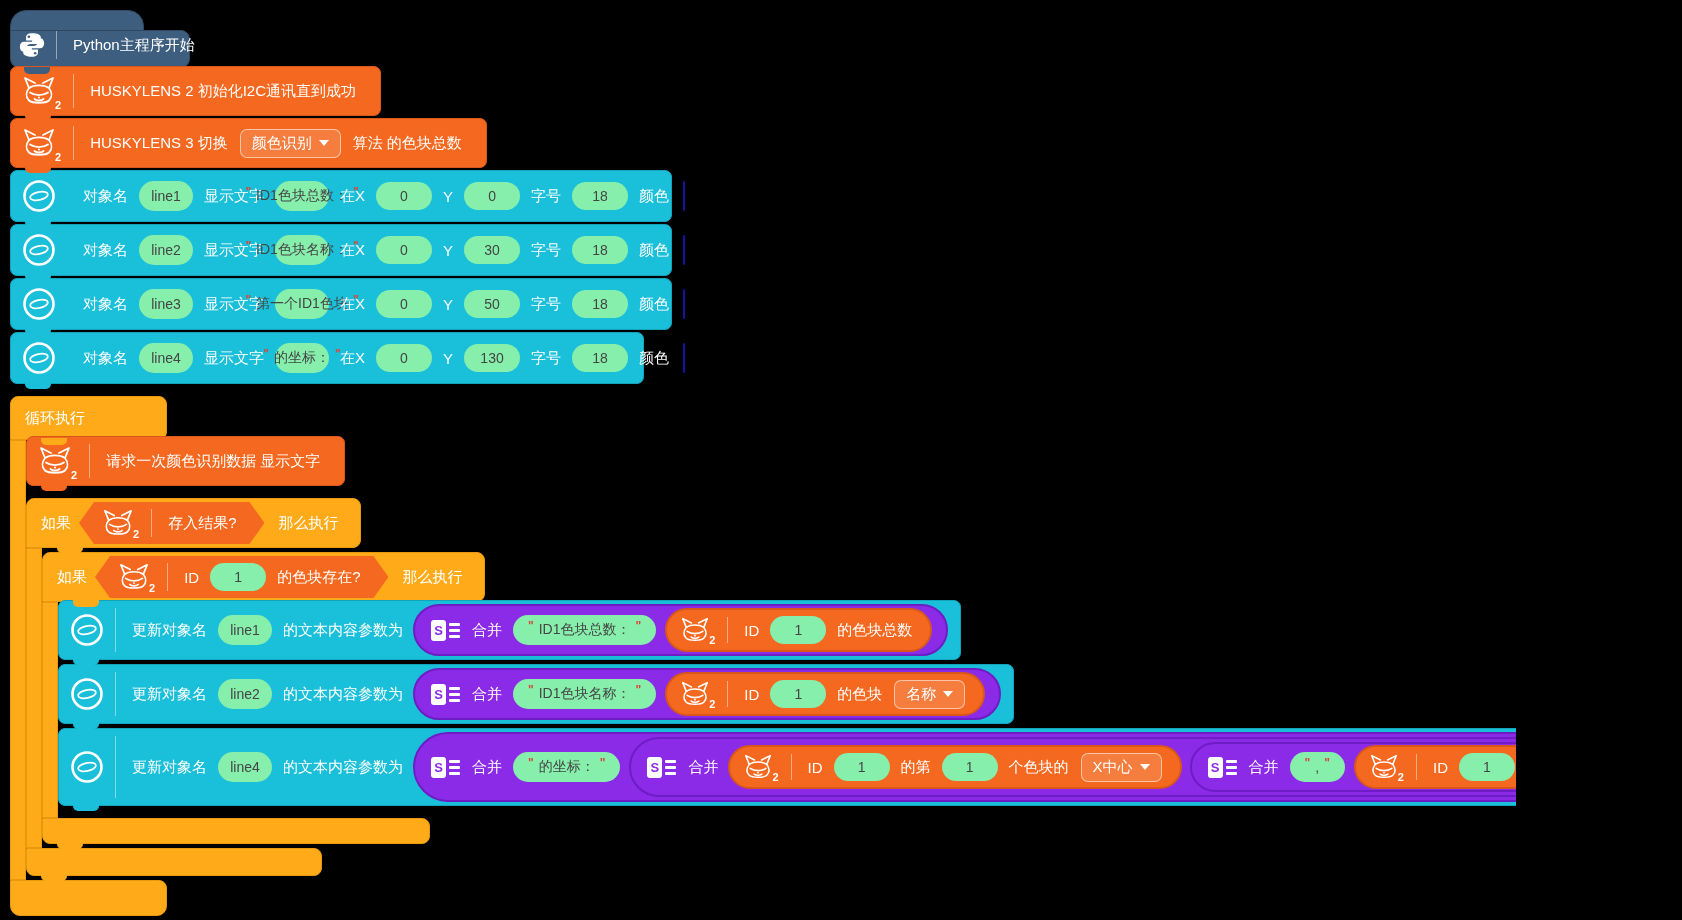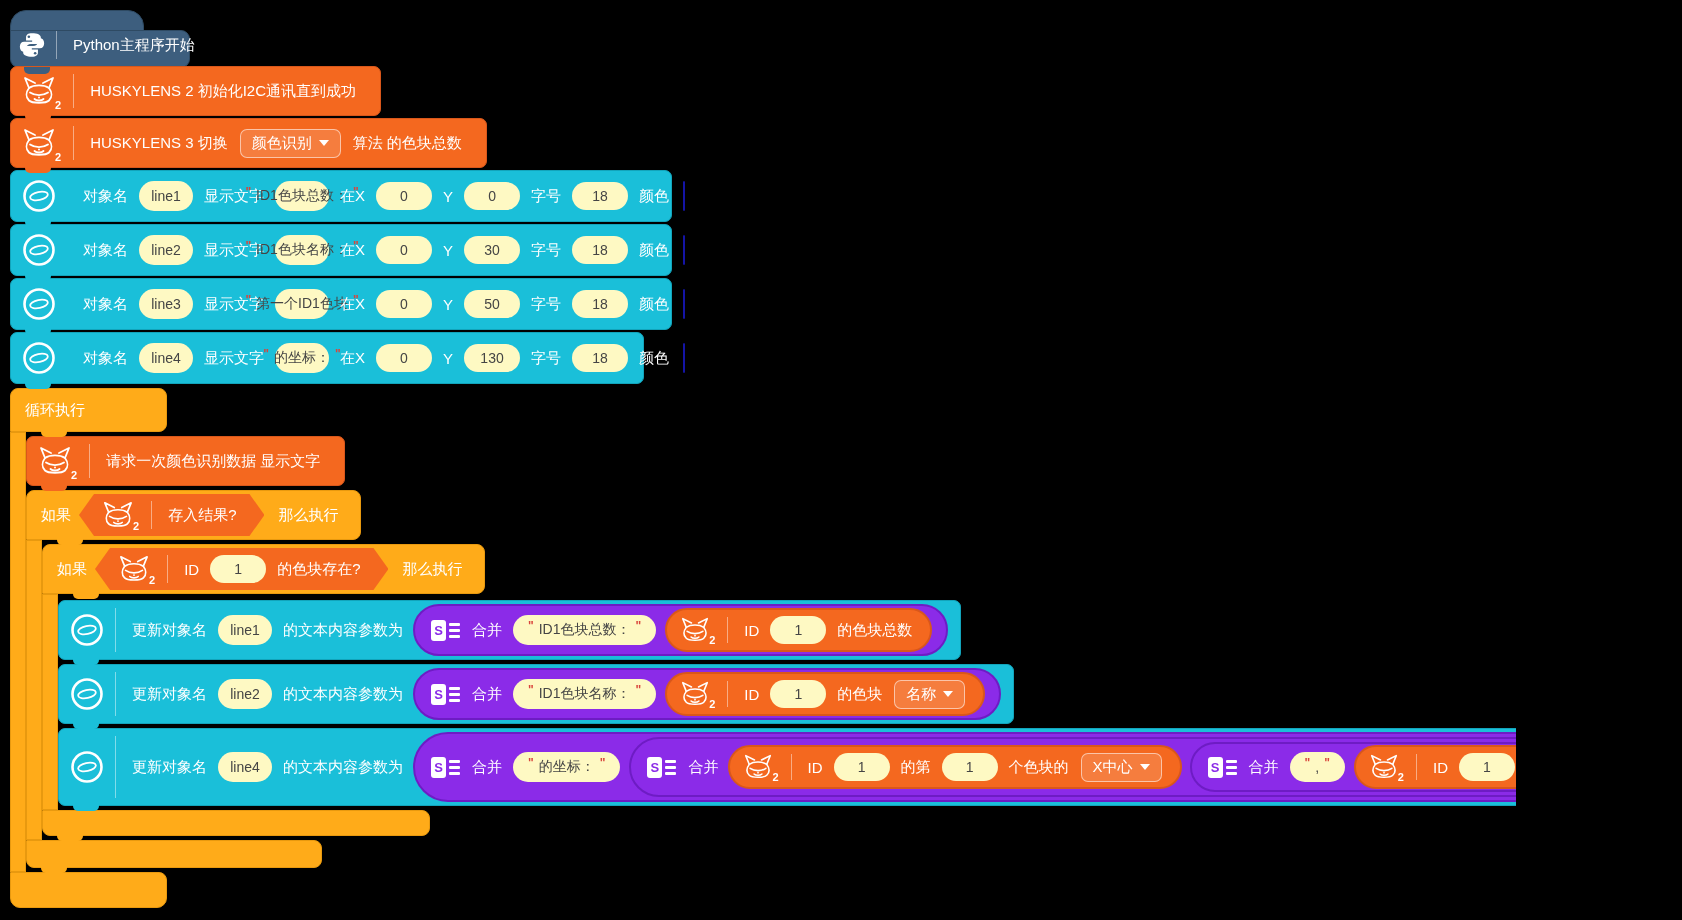--- a/index.html
+++ b/index.html
@@ -11,21 +11,21 @@
   .orange{background:#F4681F;border:1px solid #D9571B;}
   .cyan{background:#1ABFD9;border:1px solid #12A4BB;}
   .yellow{background:#FFAB19;border:1px solid #E8990F;}
   .hatc{background:#3D5E7E;border:1px solid #2E4A63;}
   .tab{position:absolute;bottom:-6px;height:7px;width:26px;left:14px;
        border-radius:0 0 5px 5px;z-index:9;}
   .tab.t-orange{background:#F4681F}.tab.t-cyan{background:#1ABFD9}
   .tab.t-yellow{background:#FFAB19}.tab.t-hat{background:#3D5E7E}
   .lbl{margin:0 6px;}
   .sep{width:1px;align-self:stretch;margin:7px 10px;background:rgba(255,255,255,.45);}
-  .pill{background:#fef9c3;color:#454545;border-radius:999px;height:30px;min-width:34px;
+  .pill{background:#86efac;color:#454545;border-radius:999px;height:30px;min-width:34px;
         display:inline-flex;align-items:center;justify-content:center;
         padding:0 10px;font-size:14px;margin:0 5px;}
   .pill.sm{height:28px;min-width:36px;}
   .qm{color:#D9453C;font-size:12px;font-weight:bold;margin:0 5px;align-self:flex-start;padding-top:4px;}
   .swatch{width:42px;height:28px;border-radius:999px;background:#2222DD;
           border:1px solid #1414A6;margin:0 8px;}
   .dd{display:inline-flex;align-items:center;gap:7px;background:rgba(255,255,255,.14);
       border:1px solid rgba(255,255,255,.55);border-radius:7px;padding:4px 11px;margin:0 6px;}
   .caret{width:0;height:0;border-left:5px solid transparent;border-right:5px solid transparent;
          border-top:6px solid #fff;display:inline-block;}
@@ -37,21 +37,21 @@
   .join{background:#8B2BE8;border:2px solid #6E1CC4;border-radius:999px;
         display:inline-flex;align-items:center;padding:0 10px;margin:0 4px;}
   .join.h48{height:48px}.join.h46{height:46px}.join.h56{height:56px}.join.h66{height:66px}
   .join-icon{display:inline-flex;align-items:center;gap:3px;margin:0 6px;}
   .sbox{background:#fff;color:#8B2BE8;width:15px;height:21px;border-radius:3px;
         display:inline-flex;align-items:center;justify-content:center;
         font-size:13px;font-weight:bold;}
   .jlines i{display:block;width:11px;height:3px;background:#fff;margin:3px 0;border-radius:1px;}
   .sub2{font-size:11px;font-weight:bold;align-self:flex-end;margin:0 2px 4px -2px;}
   .husky{display:inline-flex;}
-  .cpart{position:absolute;box-sizing:border-box;}
+  .cpart{position:absolute;box-sizing:border-box;margin-top:8px;}
   .hdr-loop{border-radius:8px 8px 8px 0;}
   .cbar{border-radius:0 8px 8px 8px;}
 </style>
 </head>
 <body>
 
 <div class="canvas">
 
   <div style="position:absolute;left:10px;top:10px;width:178px;height:56px;">
     <div class="hatc" style="position:absolute;left:0;top:0;width:132px;height:32px;border-radius:16px 16px 0 0;"></div>

